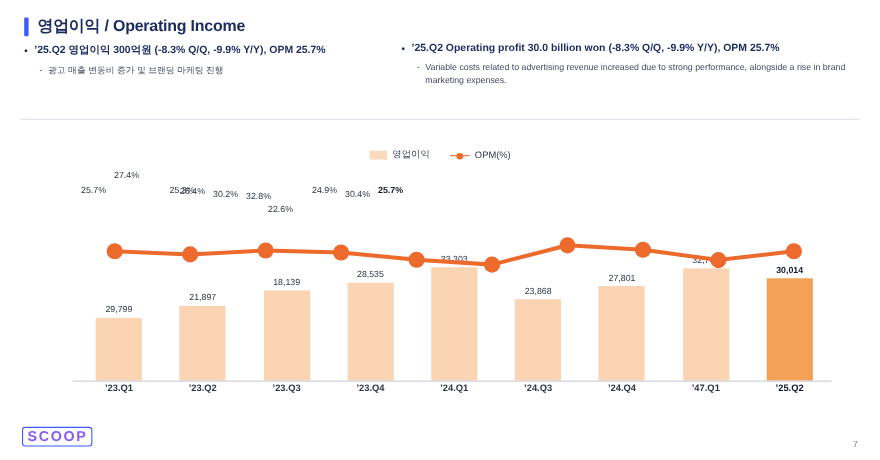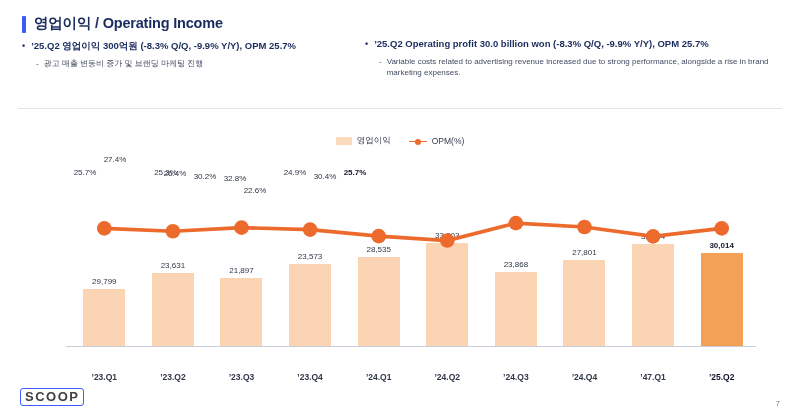--- a/index.html
+++ b/index.html
@@ -155,21 +155,21 @@
     left: 26px;
     right: 6px;
     top: 196px;
     height: 1px;
     background: #c9cdd8;
   }
   .axis-labels {
     position: absolute;
     left: 30px;
     right: 6px;
-    top: 216px;
+    top: 191px;
     height: 24px;
     display: flex;
   }
   .axis-label {
     flex: 1;
     text-align: center;
     font-size: 8.5px;
     font-weight: bold;
     color: #2f3648;
     padding-top: 6px;
@@ -245,21 +245,21 @@
   .footer-logo {
     position: absolute;
     left: 20px;
     bottom: 12px;
     display: flex;
     align-items: center;
   }
   .logo-text {
     font-size: 13px;
     font-weight: bold;
-    color: #404040;
+    color: #8b5cf6;
     letter-spacing: 1.5px;
     border: 1.5px solid #3d5afe;
     border-radius: 3px;
     padding: 1px 4px 2px 4px;
     line-height: 1;
   }
   .page-num {
     position: absolute;
     right: 20px;
     bottom: 10px;
@@ -317,29 +317,25 @@
     </div>
   </div>
 
   <div class="chart">
     <div class="bars" id="bars">
         <div class="bar-col">
           <div class="bar-value">29,799</div>
           <div class="bar" style="height: 57.0872px;"></div>
         </div>
         <div class="bar-col">
-          <div class="bar-value">23,631</div>
-          <div class="bar" style="height: 73.3805px;"></div>
-        </div>
-        <div class="bar-col">
           <div class="bar-value">21,897</div>
           <div class="bar" style="height: 67.9959px;"></div>
         </div>
         <div class="bar-col">
-          <div class="bar-value">23,573</div>
+          <div class="bar-value">18,139</div>
           <div class="bar" style="height: 81.9665px;"></div>
         </div>
         <div class="bar-col">
           <div class="bar-value">28,535</div>
           <div class="bar" style="height: 88.6087px;"></div>
         </div>
         <div class="bar-col">
           <div class="bar-value">33,303</div>
           <div class="bar" style="height: 103.415px;"></div>
         </div>
@@ -385,21 +381,20 @@
         <div class="pct-label" style="left: 255px; top: 30.8px;">30.4%</div>
         <div class="pct-label strong" style="left: 285px; top: 27.275px;">25.7%</div>
       </div>
     <div class="axis-line"></div>
     <div class="axis-labels" id="axisLabels">
         <div class="axis-label">’23.Q1</div>
         <div class="axis-label">’23.Q2</div>
         <div class="axis-label">’23.Q3</div>
         <div class="axis-label">’23.Q4</div>
         <div class="axis-label">’24.Q1</div>
-        <div class="axis-label">’24.Q2</div>
         <div class="axis-label">’24.Q3</div>
         <div class="axis-label">’24.Q4</div>
         <div class="axis-label">’47.Q1</div>
         <div class="axis-label last">’25.Q2</div>
       </div>
   </div>
 
   <div class="footer-logo">
     <span class="logo-text">SCOOP</span>
   </div>

